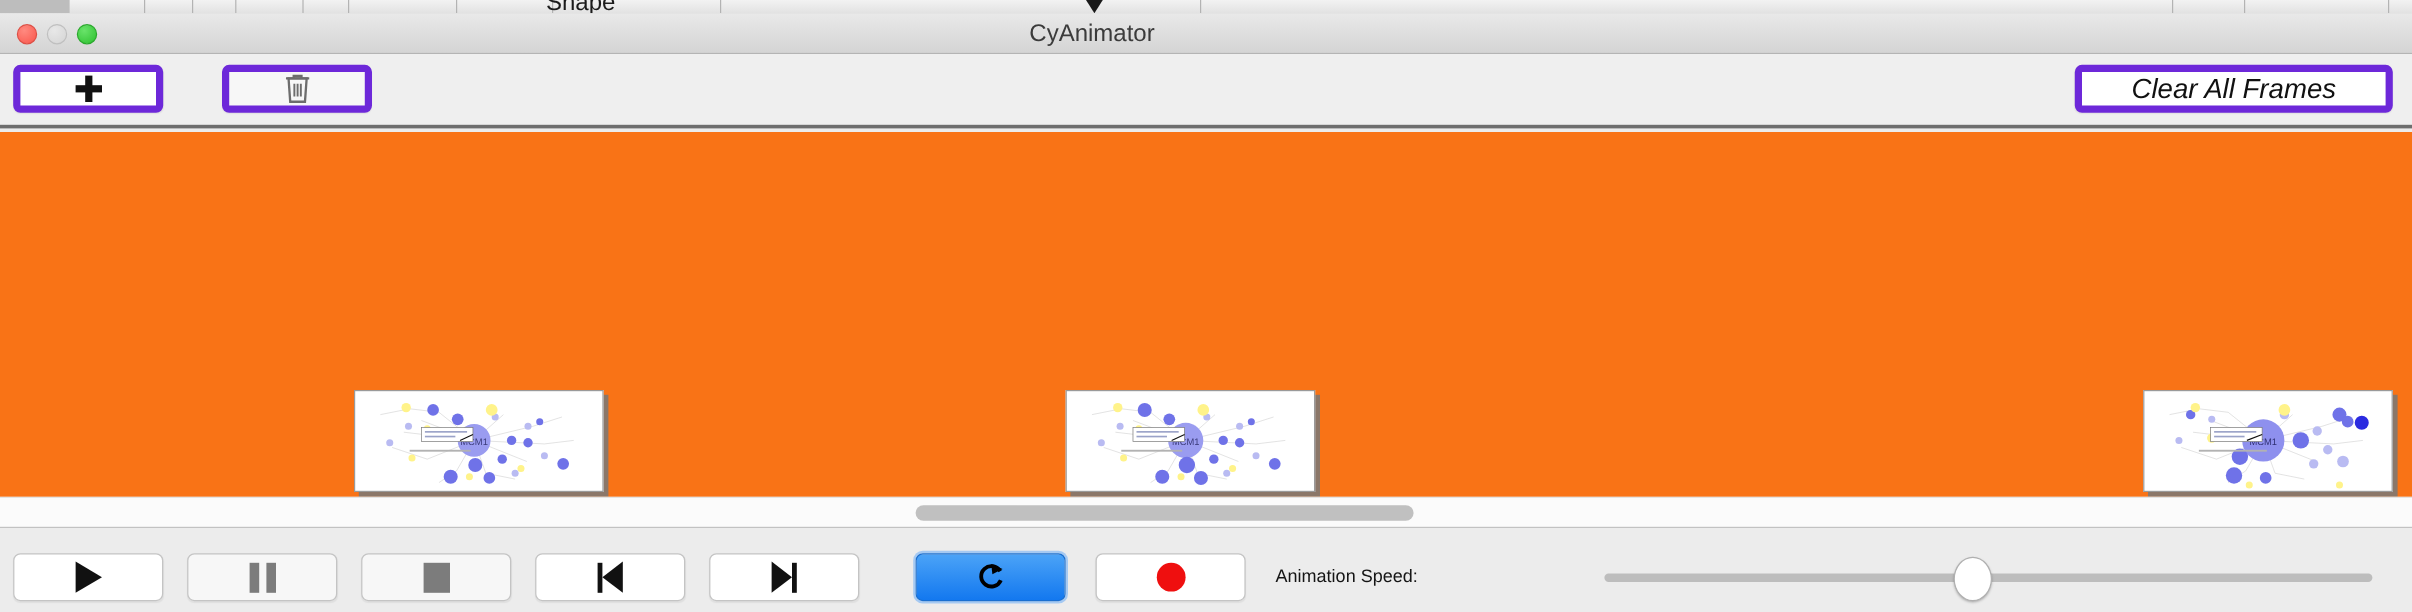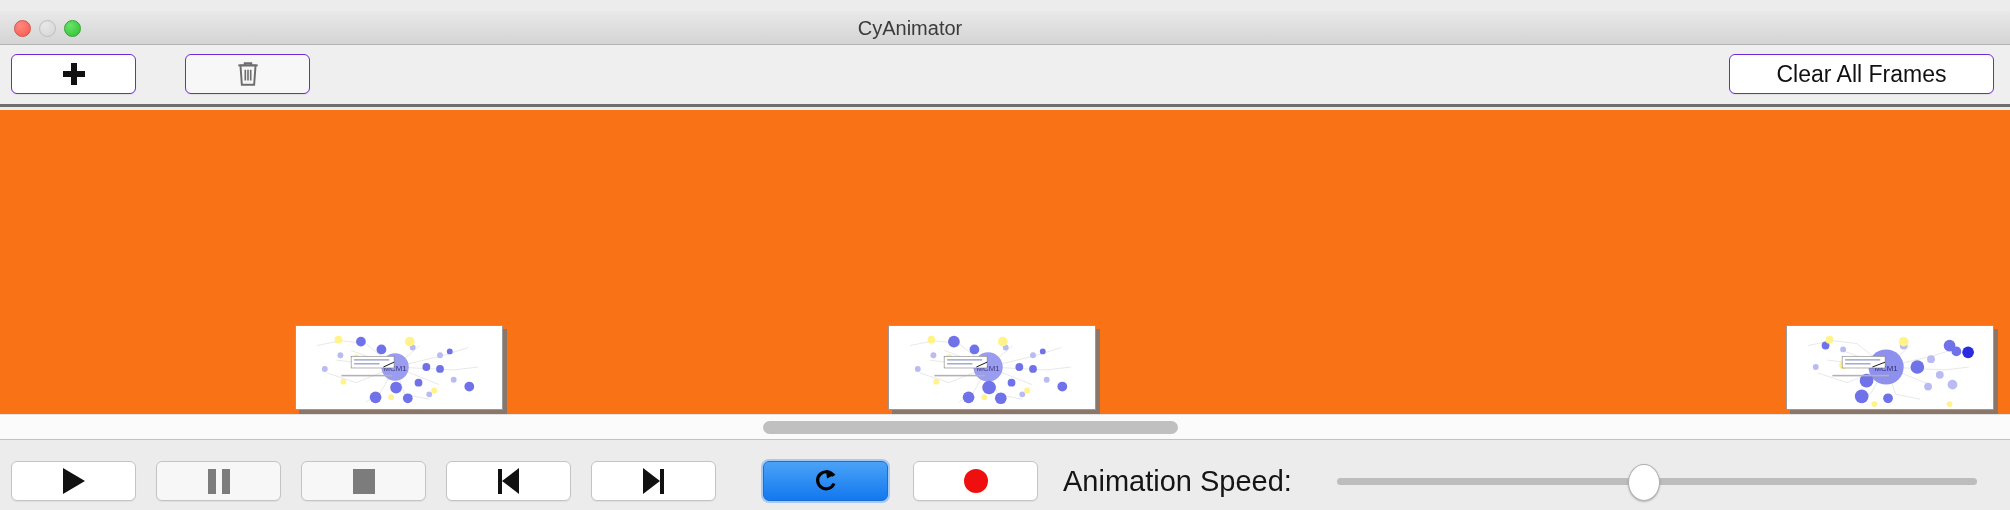--- a/index.html
+++ b/index.html
@@ -101,29 +101,30 @@
     left: 0; top: 45px;
     width: 2010px; height: 62px;
     background: #efefef;
     border-bottom: 3px solid #6e6e6e;
     box-sizing: border-box;
   }
 
   .btn {
     position: absolute;
     box-sizing: border-box;
-    border: 1px solid #6d28d9;
+    border: 6px solid #6d28d9;
     border-radius: 6px;
     background: #ffffff;
     display: flex;
     align-items: center;
     justify-content: center;
     font-family: "Liberation Sans", sans-serif;
     color: #111;
     box-shadow: 0 1px 1px rgba(0,0,0,0.06);
+    font-style: italic;
   }
   .btn.flat { background: #f7f7f7; }
 
   #add-frame-btn   { left: 11px;  top: 54px; width: 125px; height: 40px; }
   #delete-frame-btn{ left: 185px; top: 54px; width: 125px; height: 40px; }
   #clear-frames-btn{ left: 1729px;top: 54px; width: 265px; height: 40px; font-size: 23px; }
 
   .plus-icon {
     position: relative;
     width: 22px; height: 22px;
@@ -248,21 +249,21 @@
     border-left: 17px solid #111;
   }
   .skip-fwd .bar { width: 4px; height: 25px; background: #111; }
   .record-dot { width: 24px; height: 24px; border-radius: 50%; background: #ef0f0f; }
 
   .speed-label {
     position: absolute;
     left: 1063px; top: 461px;
     height: 40px;
     line-height: 40px;
-    font-size: 29px;
+    font-size: 15px;
     color: #151515;
     font-family: "Liberation Sans", sans-serif;
     white-space: nowrap;
   }
 
   .slider {
     position: absolute;
     left: 1337px; top: 461px;
     width: 640px; height: 40px;
   }
@@ -282,20 +283,37 @@
     border: 1px solid #b0b0b0;
     box-shadow: 0 1px 2px rgba(0,0,0,0.25);
     cursor: pointer;
   }
 </style>
 </head>
 <body>
 
 <div id="app">
 
+  <div class="bg-strip">
+    <div class="blk" style="left:0;width:58px;"></div>
+    <div class="sep" style="left:120px;"></div>
+    <div class="sep" style="left:160px;"></div>
+    <div class="sep" style="left:196px;"></div>
+    <div class="sep" style="left:252px;"></div>
+    <div class="sep" style="left:290px;"></div>
+    <div class="sep" style="left:380px;"></div>
+    <div class="sep" style="left:460px;"></div>
+    <div class="sep" style="left:600px;"></div>
+    <div class="sep" style="left:1000px;"></div>
+    <div class="sep" style="left:1810px;"></div>
+    <div class="sep" style="left:1870px;"></div>
+    <div class="sep" style="left:1990px;"></div>
+    <div class="ghost-tri" style="left:905px;"></div>
+    <div class="ghost-text" style="left:455px;">Shape</div>
+  </div>
 
   <div class="titlebar">
     <div class="traffic">
       <div class="light red"></div>
       <div class="light amber"></div>
       <div class="light green"></div>
     </div>
     <div class="window-title">CyAnimator</div>
   </div>
 

